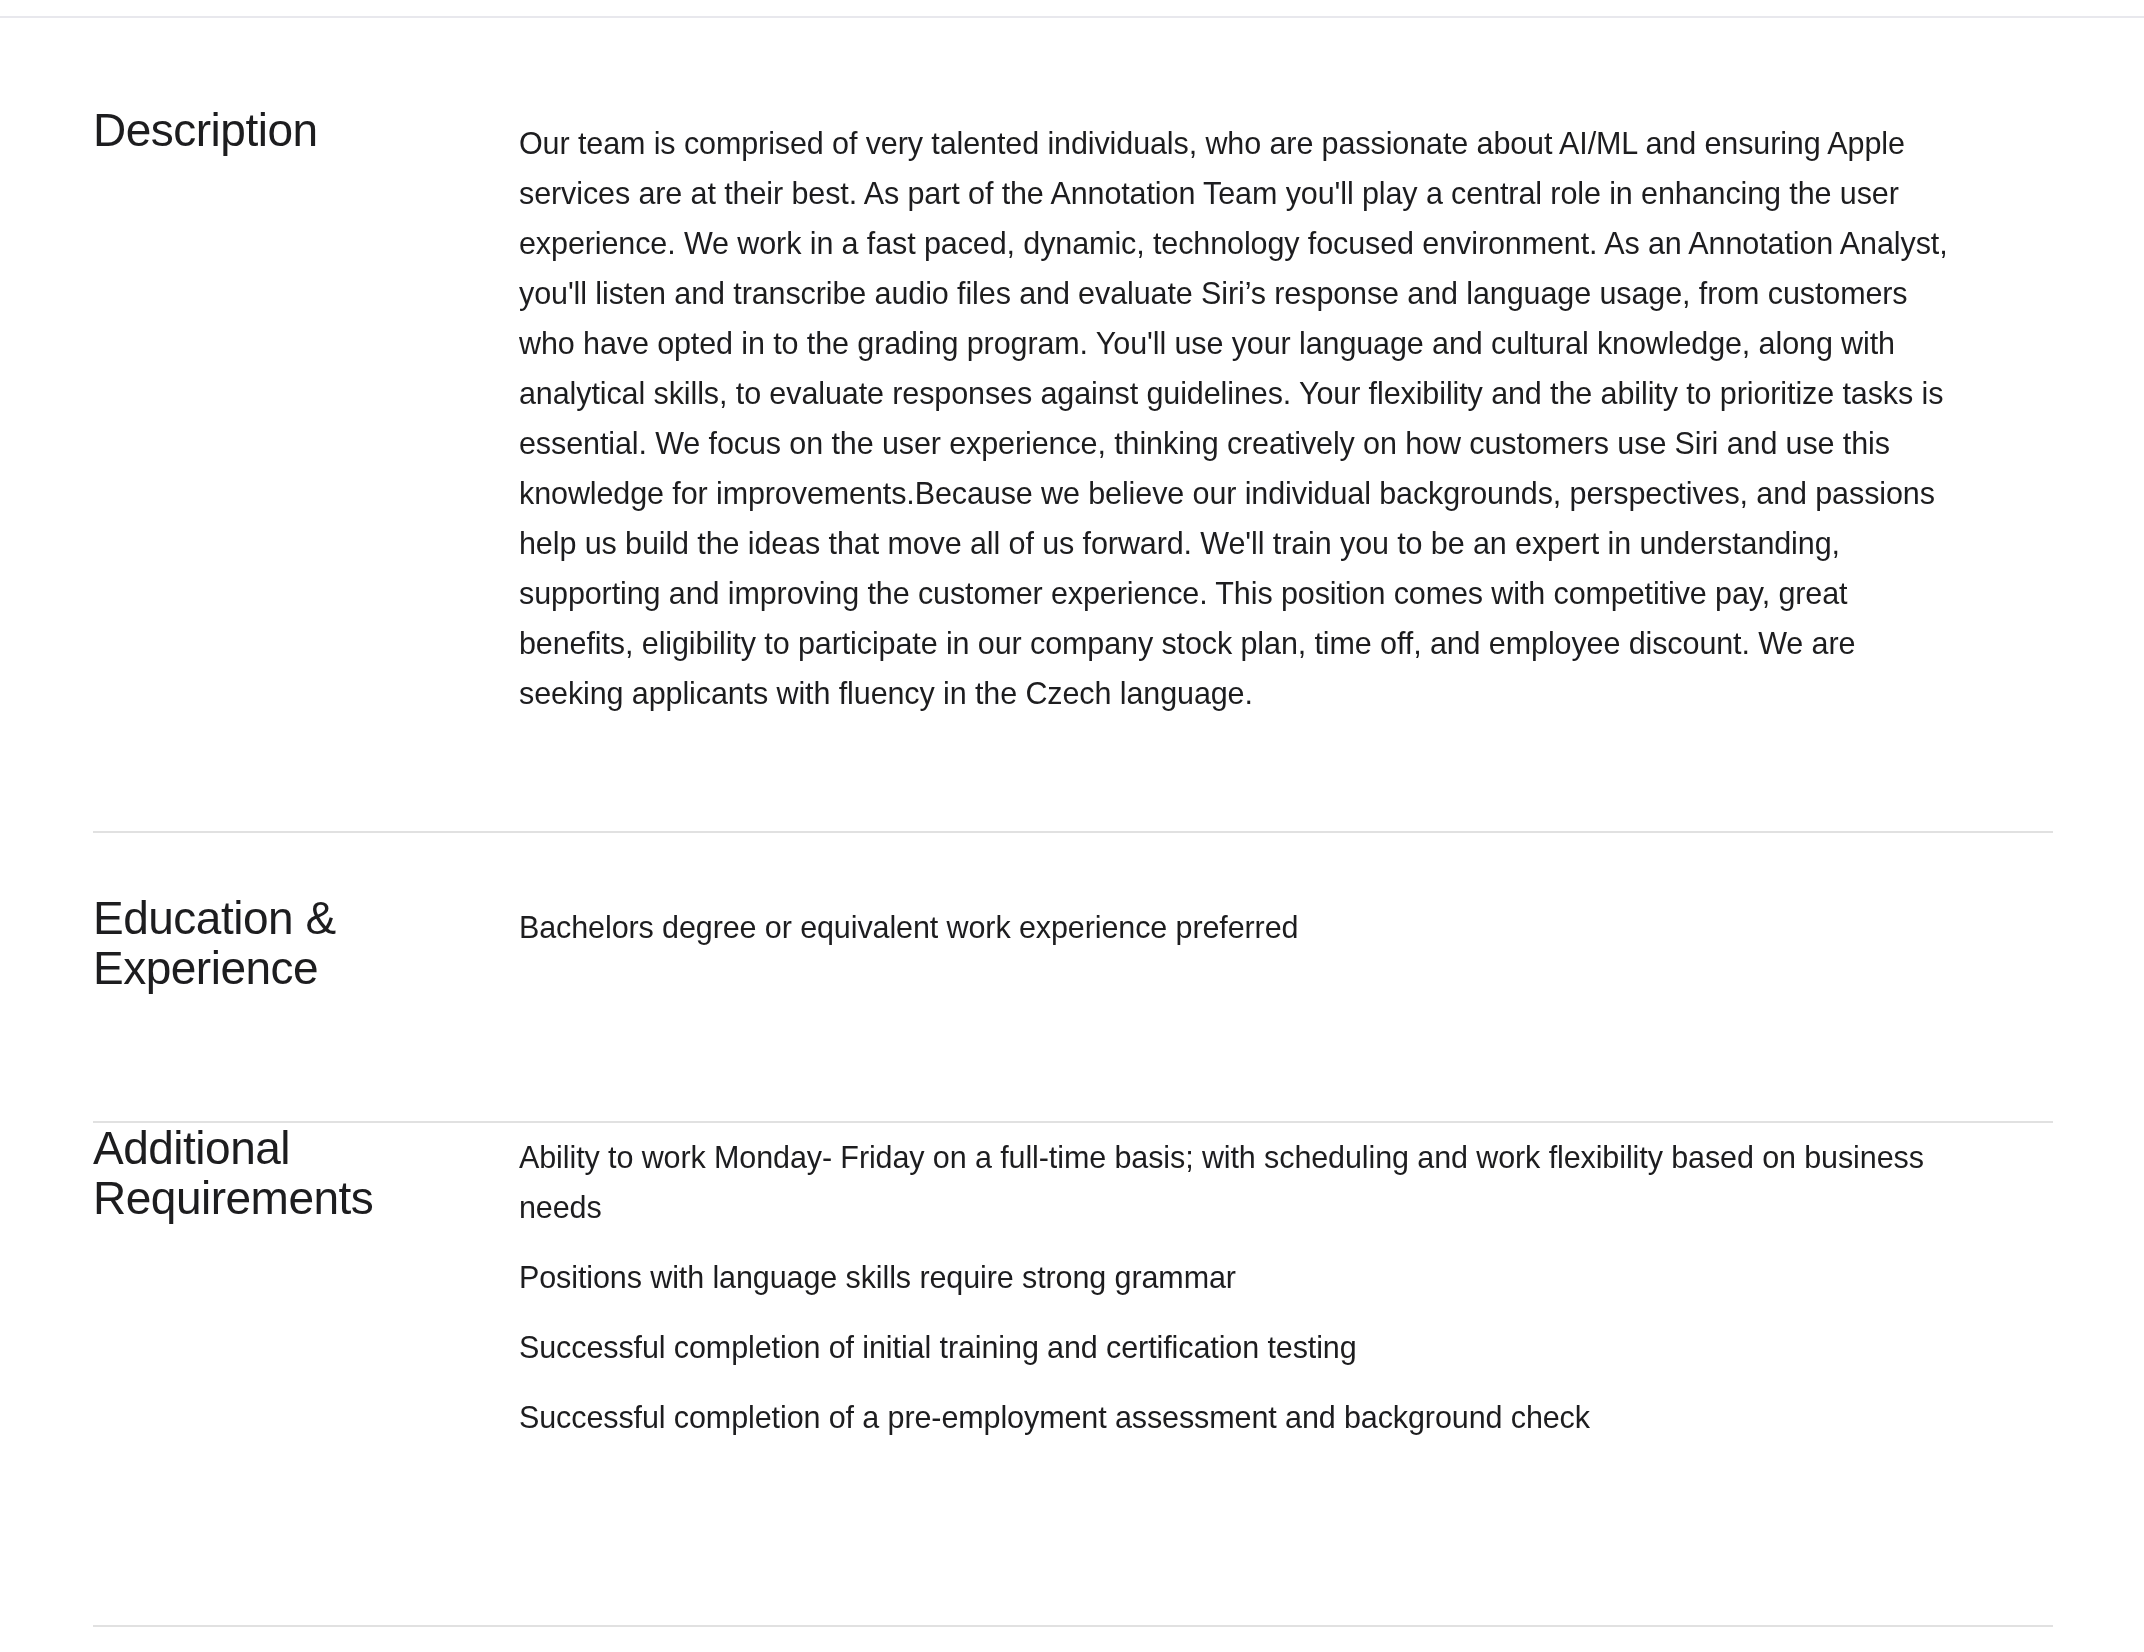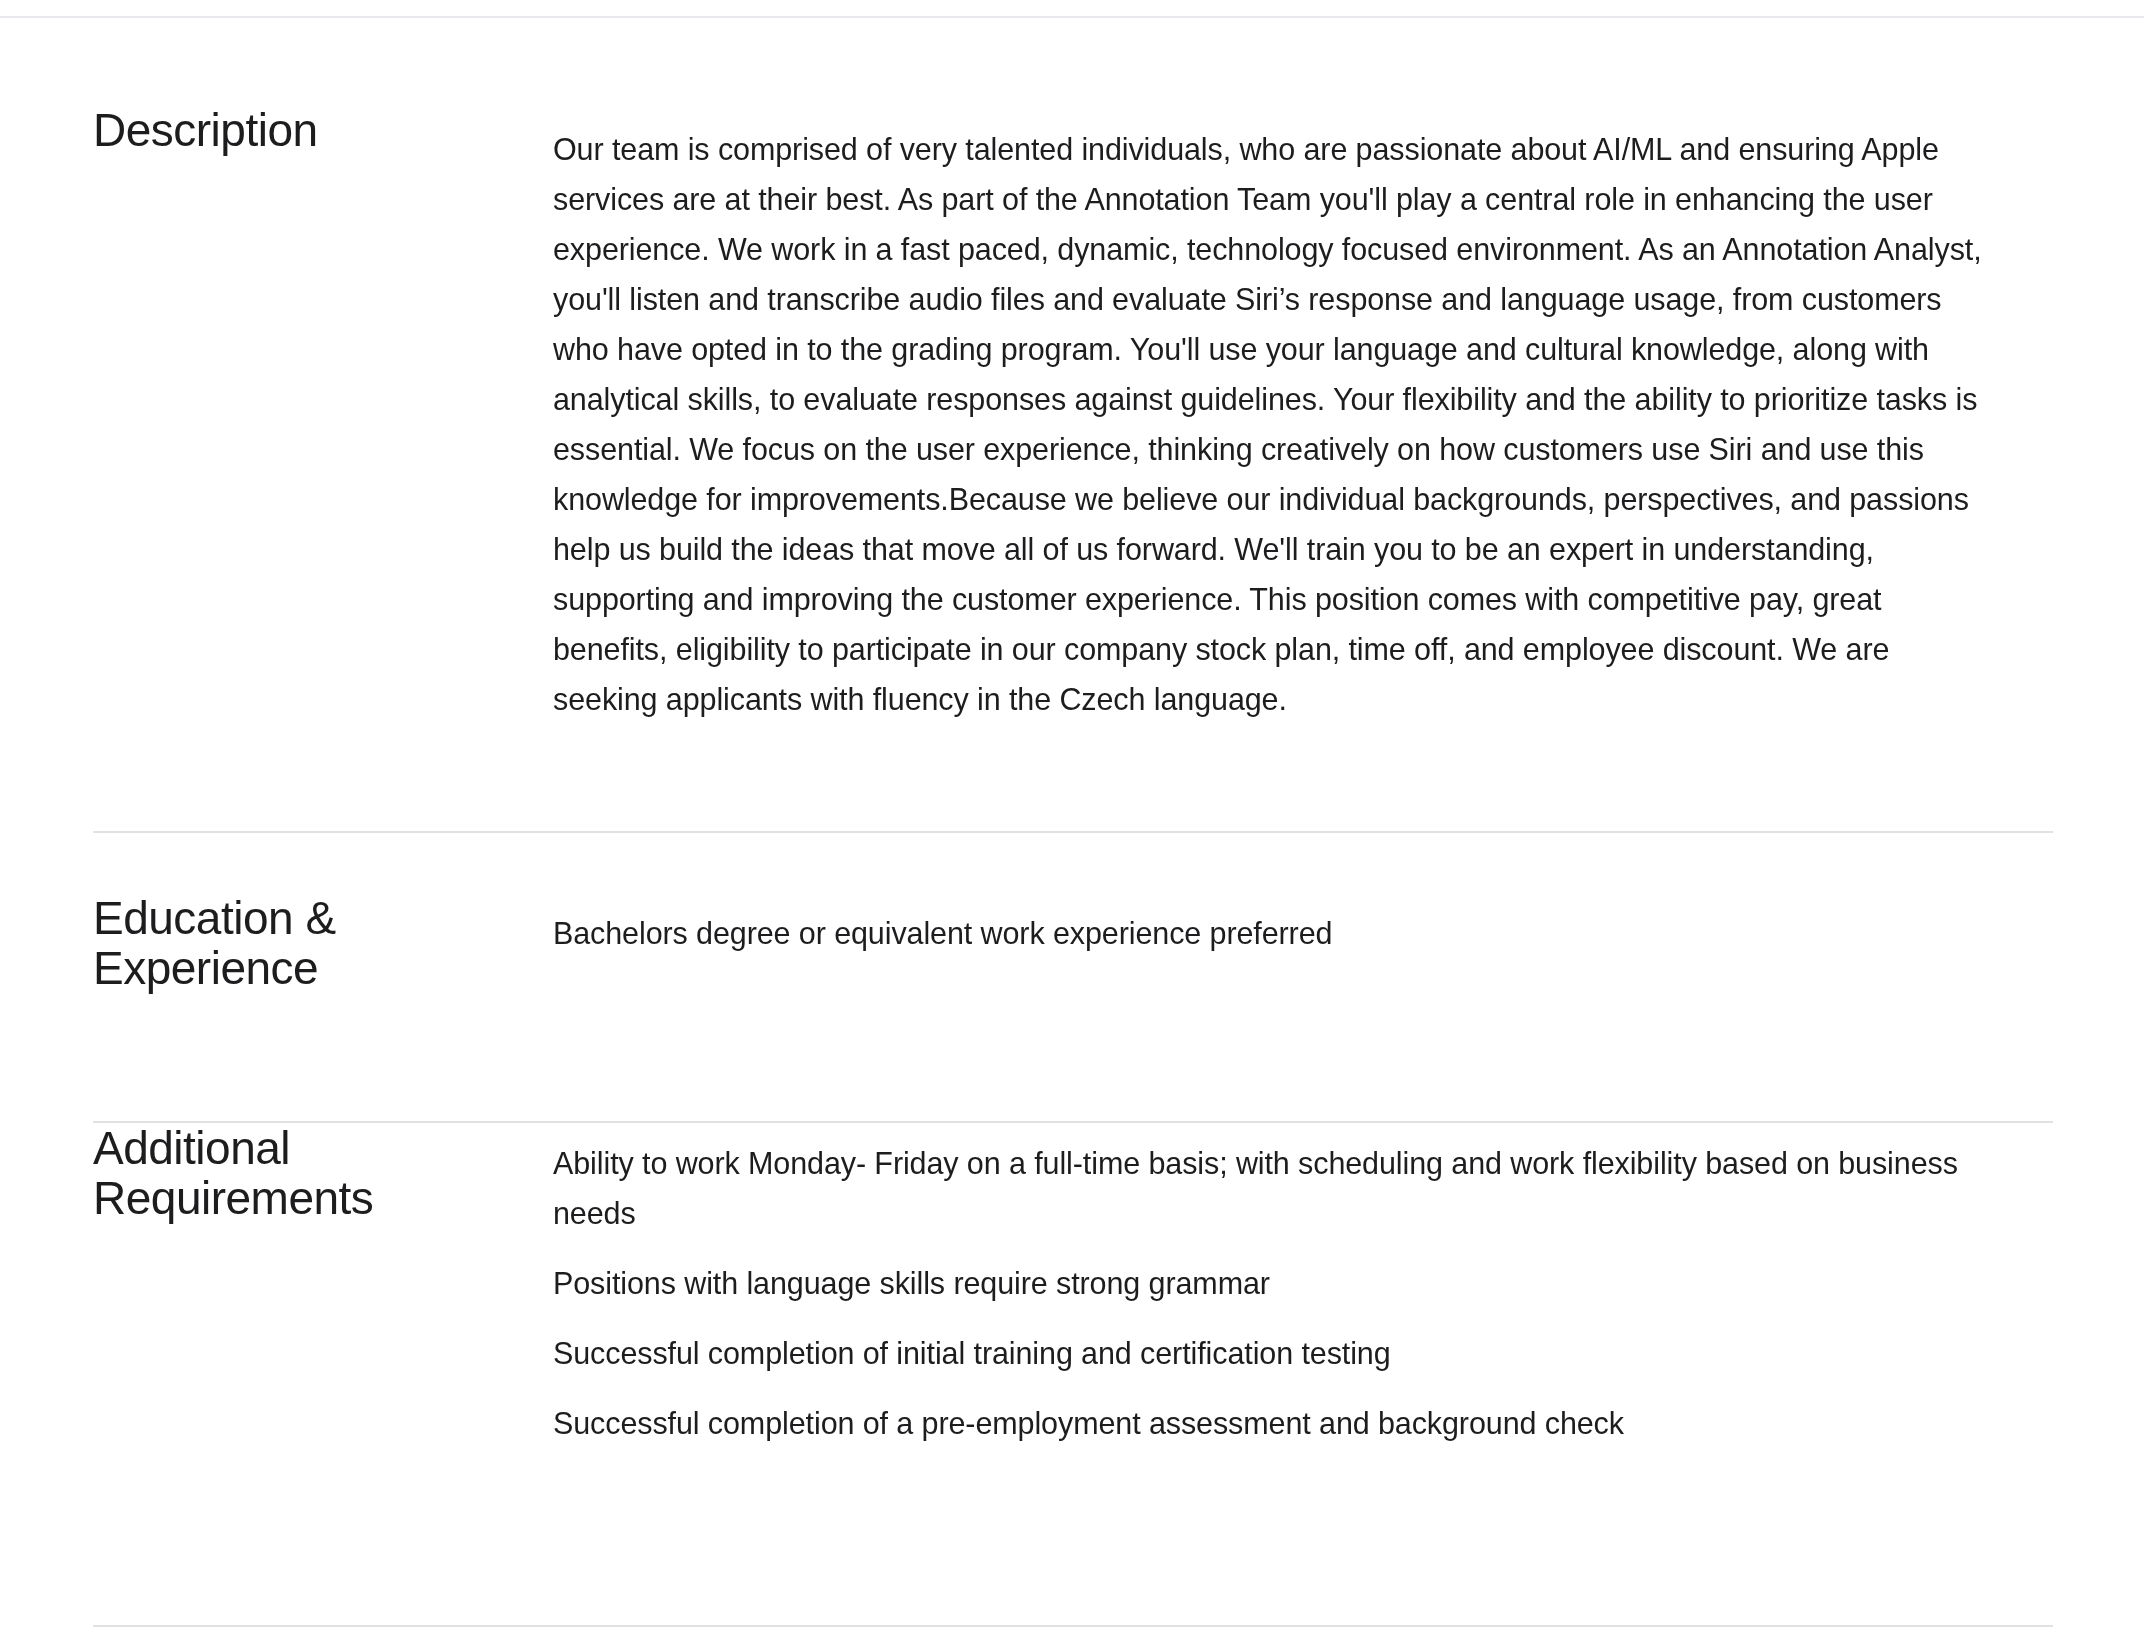--- a/index.html
+++ b/index.html
@@ -27,42 +27,41 @@
       position: absolute;
       left: 93px;
       top: 18px;
       width: 1960px;
     }
     .section {
       display: flex;
       flex-direction: row;
       border-bottom: 2px solid #e1e1e1;
       box-sizing: border-box;
-      gap: 28px;
     }
     .section-heading {
       width: 423px;
       flex: 0 0 423px;
       margin: 0;
       font-size: 46px;
       line-height: 50px;
       font-weight: 400;
       letter-spacing: -0.5px;
       color: #1d1d1f;
     }
     .section-body {
       flex: 1 1 auto;
       max-width: 1450px;
       font-size: 30.5px;
       line-height: 50px;
       color: #1d1d1f;
       letter-spacing: -0.1px;
     }
     .section-body p {
-      margin: 9px;
+      margin: 3px;
     }
     .req-list p + p {
       margin-top: 20px;
     }
     #sec-description {
       padding-top: 87px;
       height: 815px;
     }
     #sec-description .section-body { padding-top: 10px; }
     #sec-education {

